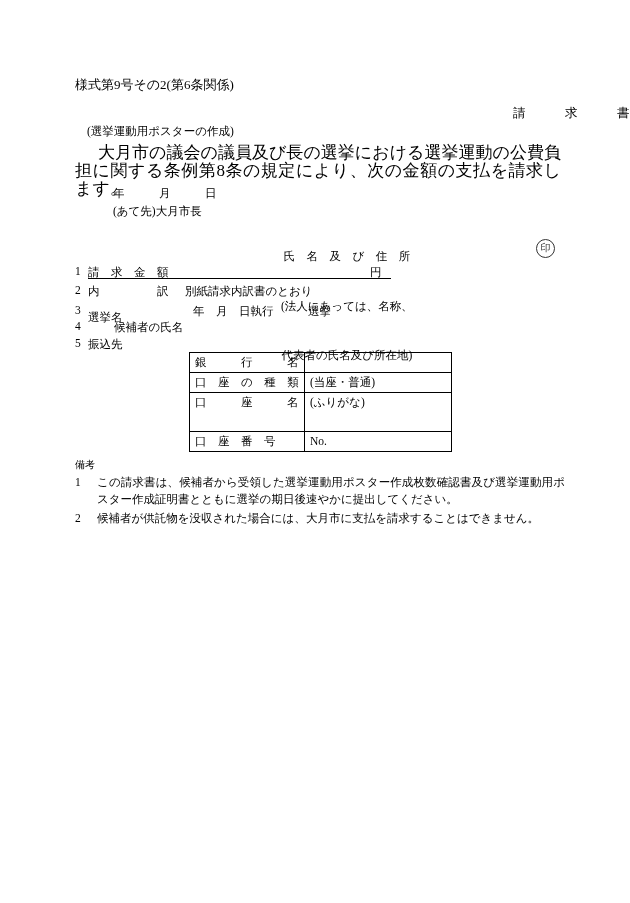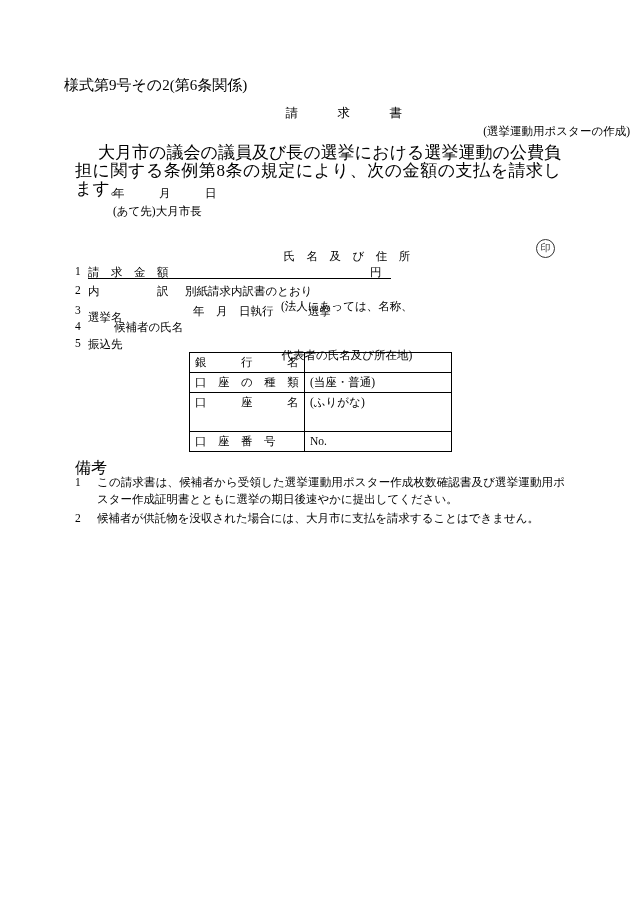--- a/index.html
+++ b/index.html
@@ -20,44 +20,44 @@
     position: absolute;
     inset: 0;
     background: #ffffff;
   }
 
   
   .abs { position: absolute; white-space: pre; }
 
   
   .form-no {
-    left: 64px;
+    left: 75px;
     top: 76px;
-    font-size: 15px;
+    font-size: 13px;
     text-align: right;
   }
 
   
   .doc-title {
     left: 0;
     top: 105px;
     width: 630px;
-    text-align: center;
+    text-align: right;
     font-size: 12.5px;
     letter-spacing: 0.5px;
     padding-left: 58px;
     box-sizing: border-box;
   }
   .doc-subtitle {
     left: 0;
     top: 124px;
     width: 630px;
-    text-align: right;
-    font-size: 11.5px;
-    padding-left: 58px;
+    text-align: left;
+    font-size: 11.5px;
+    padding-left: 87px;
     box-sizing: border-box;
   }
 
   
   .body-para {
     left: 75px;
     top: 144px;
     width: 486px;
     white-space: normal;
     line-height: 18px;
@@ -136,21 +136,21 @@
     margin-top: 31px;
   }
   .bank-table td.val { width: 147px; }
   .row-std td { height: 19px; }
   .row-tall td { height: 38px; }
 
   
   .remarks-title {
     left: 75px;
     top: 458px;
-    font-size: 16px;
+    font-size: 10px;
   }
   .remark {
     position: absolute;
     font-size: 11.5px;
     line-height: 17px;
     white-space: normal;
     text-align: justify;
   }
   .remark .num {
     position: absolute;

